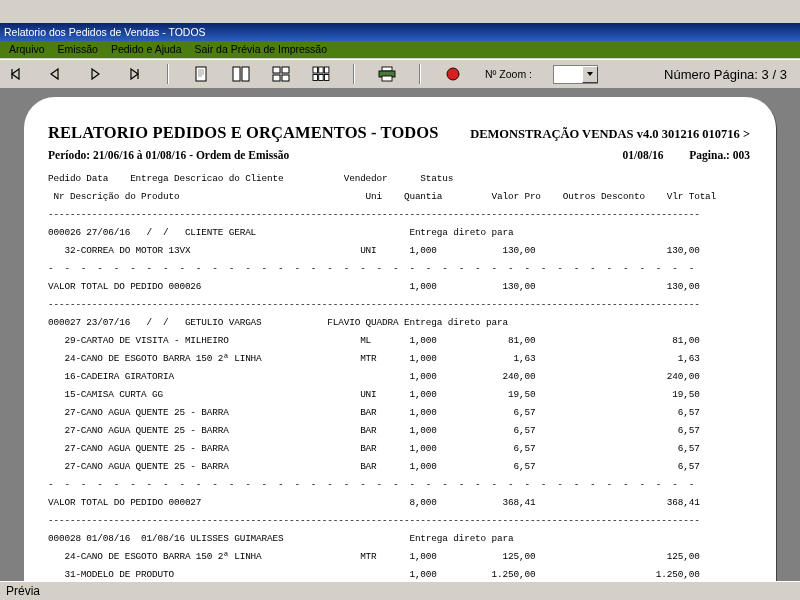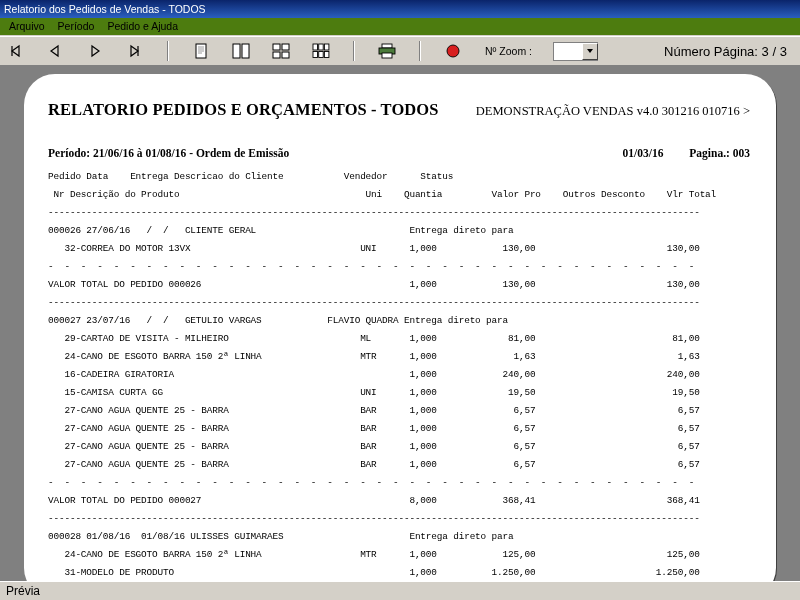--- a/index.html
+++ b/index.html
@@ -25,20 +25,21 @@
   
   .titlebar {
     height: 18px;
     background: linear-gradient(to bottom, #0a246a, #2a5fc0);
     color: #fff;
     display: flex;
     align-items: center;
     padding: 0 4px;
     font-size: 10.5px;
     font-family: "Liberation Sans", sans-serif;
+    margin-top: 23px;
   }
   .titlebar .title {
     flex: 1;
     white-space: nowrap;
     overflow: hidden;
   }
   
   .menubar {
     height: 17px;
     background: #4d7c0f;
@@ -152,26 +153,26 @@
     letter-spacing: 0.1px;
   }
   .header-row {
     display: flex;
     align-items: baseline;
     justify-content: space-between;
   }
   .demo-text {
     font-family: "Liberation Serif", serif;
     font-size: 12.5px;
-    font-weight: normal;
+    font-weight: bold;
     white-space: nowrap;
     padding-right: 2px;
   }
   .subheader {
-    margin-top: 27px;
+    margin-top: 6px;
     font-family: "Liberation Serif", serif;
     font-size: 11.5px;
     font-weight: bold;
     display: flex;
     justify-content: space-between;
     padding-right: 2px;
   }
   pre.report-body {
     font-family: "Liberation Mono", monospace;
     font-size: 9.4px;
@@ -200,22 +201,23 @@
 <body>
 
 <div class="window">
 
   <div class="titlebar">
     <span class="title">Relatorio dos Pedidos de Vendas - TODOS</span>
   </div>
 
   <div class="menubar">
     <div class="menu-item">Arquivo</div>
-    <div class="menu-item">Período</div>
+    <div class="menu-item">Emissão</div>
     <div class="menu-item">Pedido e Ajuda</div>
+    <div class="menu-item">Sair da Prévia de Impressão</div>
   </div>
 
   <div class="toolbar">
 
     <div class="tb-btn">
       <svg width="18" height="14" viewBox="0 0 18 14">
         <path d="M13 2 L6 7 L13 12 Z" fill="none" stroke="#000" stroke-width="1.2"></path>
         <path d="M6 2 L6 12" stroke="#000" stroke-width="1.2"></path>
       </svg>
     </div>
@@ -302,21 +304,21 @@
   <div class="preview-area">
     <div class="page">
       <div class="page-inner">
         <div class="header-row">
           <h1 class="report-title">RELATORIO PEDIDOS E ORÇAMENTOS - TODOS</h1>
           <div class="demo-text">DEMONSTRAÇÃO VENDAS v4.0 301216 010716 &gt;</div>
         </div>
         <div class="subheader">
           <span>Período: 21/06/16 à 01/08/16 - Ordem de Emissão</span>
           <span>
-            <span>01/03/16</span>
+            <span>01/08/16</span>
             &nbsp;&nbsp;&nbsp;&nbsp;&nbsp;&nbsp;&nbsp;
             <span>Pagina.: 003</span>
           </span>
         </div>
         <pre class="report-body">Pedido Data    Entrega Descricao do Cliente           Vendedor      Status                                            
  Nr Descrição do Produto                                  Uni    Quantia         Valor Pro    Outros Desconto    Vlr Total
 -----------------------------------------------------------------------------------------------------------------------
 000026 27/06/16   /  /   CLIENTE GERAL                            Entrega direto para                                    
    32-CORREA DO MOTOR 13VX                               UNI      1,000            130,00                        130,00  
 -  -  -  -  -  -  -  -  -  -  -  -  -  -  -  -  -  -  -  -  -  -  -  -  -  -  -  -  -  -  -  -  -  -  -  -  -  -  -  -  

